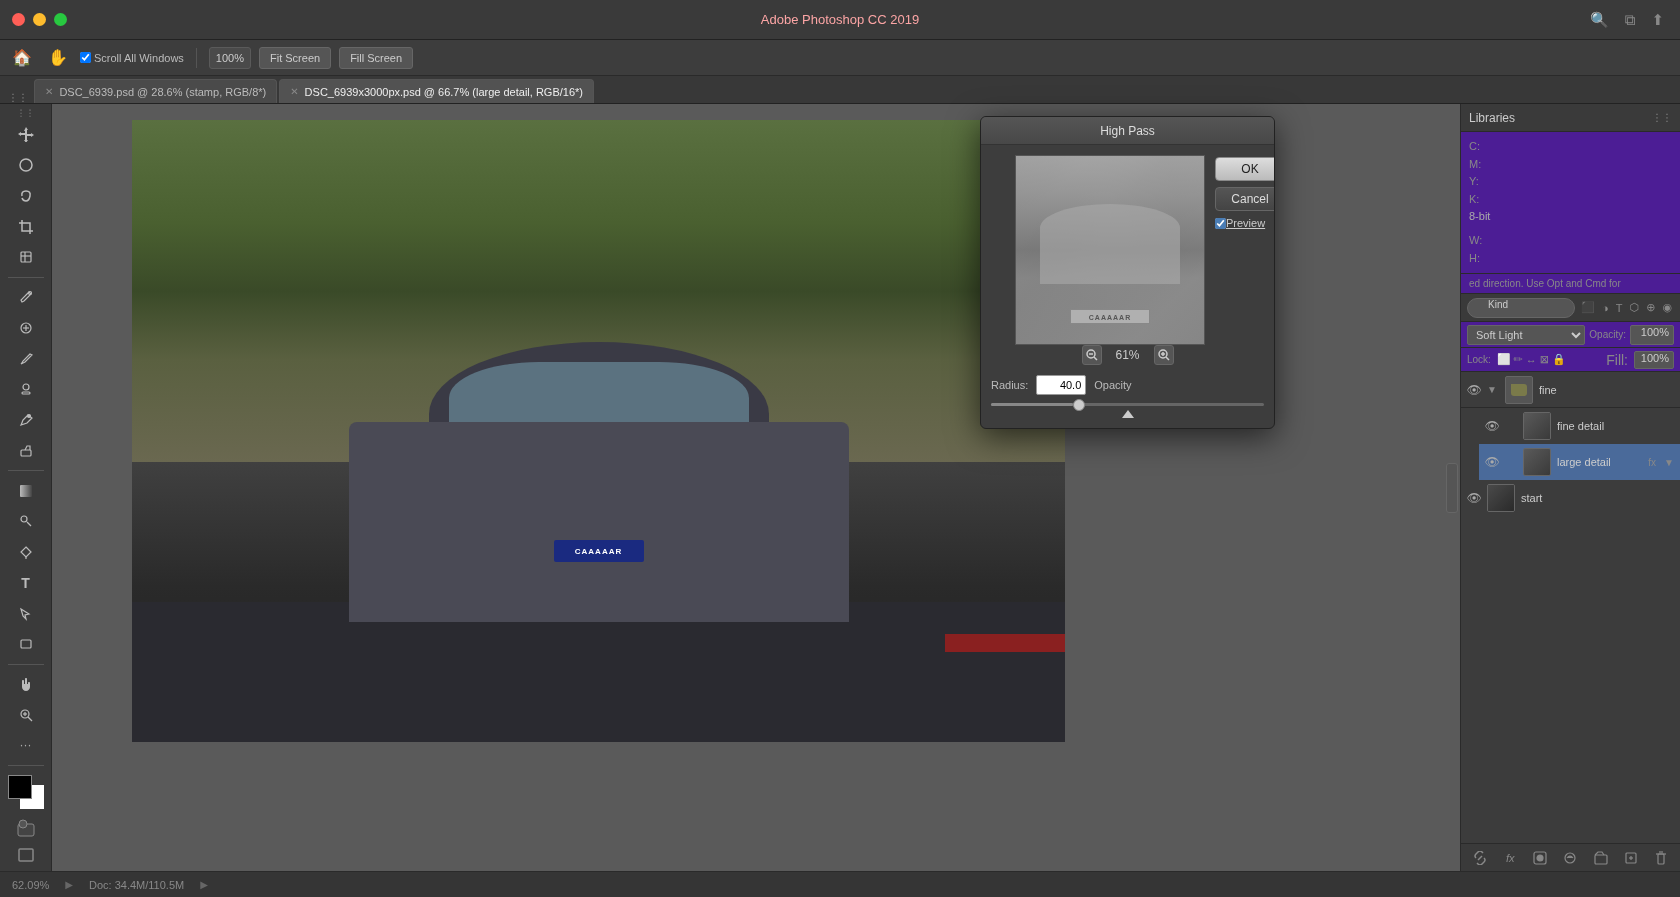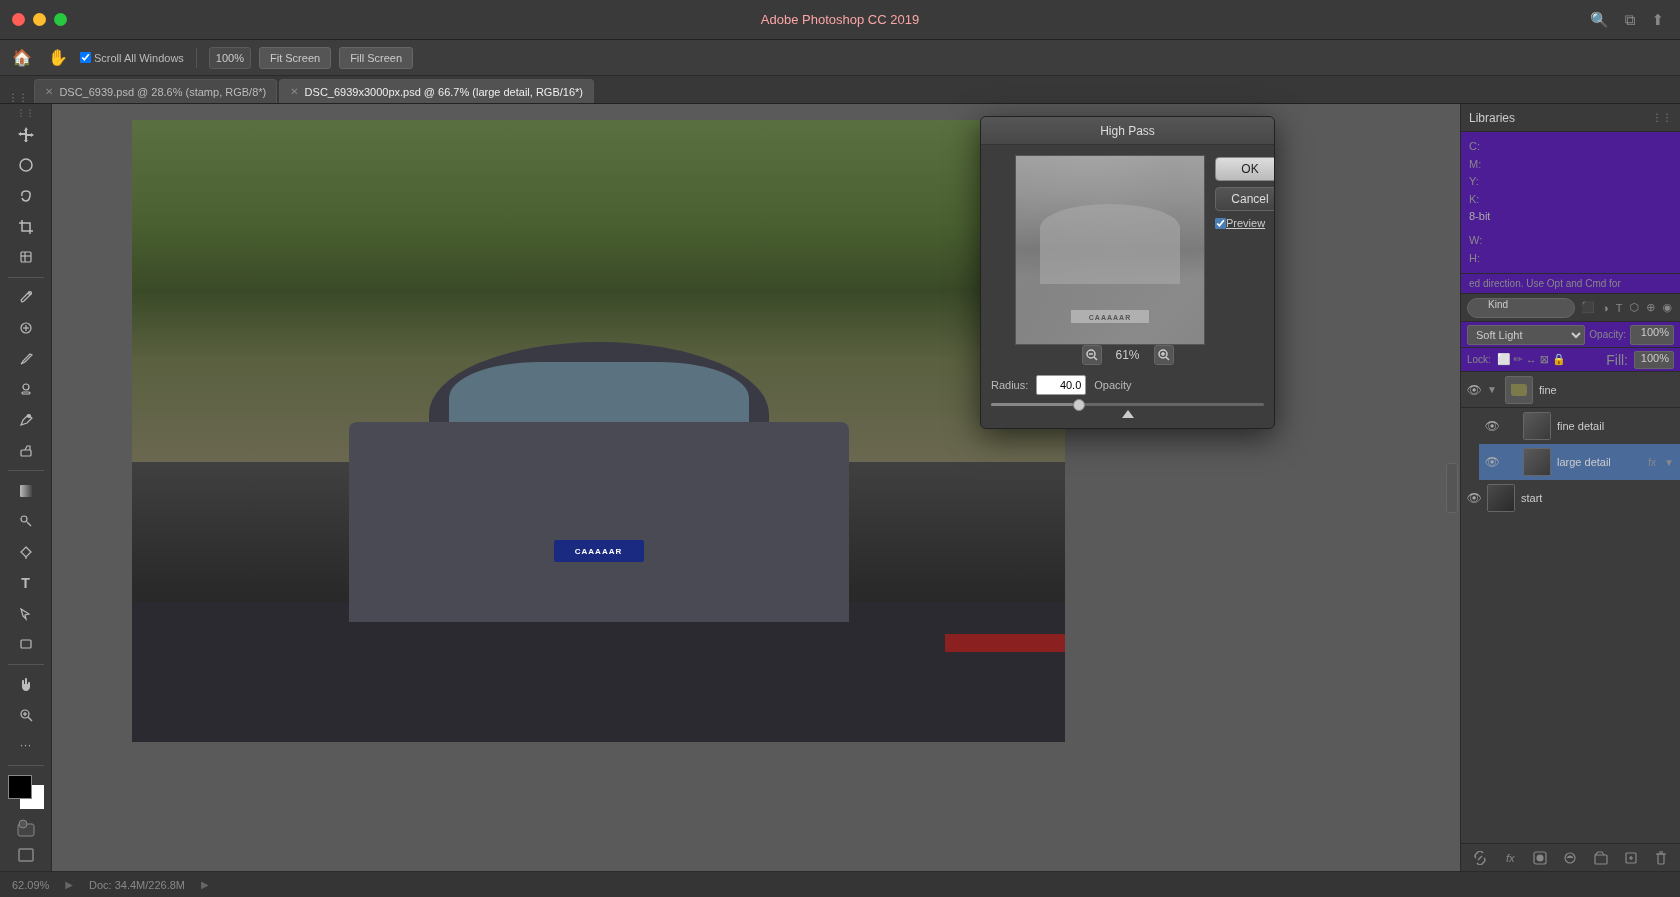--- a/index.html
+++ b/index.html
@@ -1128,21 +1128,21 @@
             </svg>
         </div>
       </div>
     </div>
   </div>
 </div>
 
 <div id="status-bar">
   <span>62.09%</span>
   <span class="status-arrow">▶</span>
-  <span>Doc: 34.4M/226.8M</span>
+  <span>Doc: 34.4M/110.5M</span>
   <span class="status-arrow">▶</span>
 </div>
 
 <div id="high-pass-dialog">
   <div id="hp-title-bar">
     <span id="hp-title">High Pass</span>
   </div>
 
   <div style="position:relative;padding:10px;">
 

